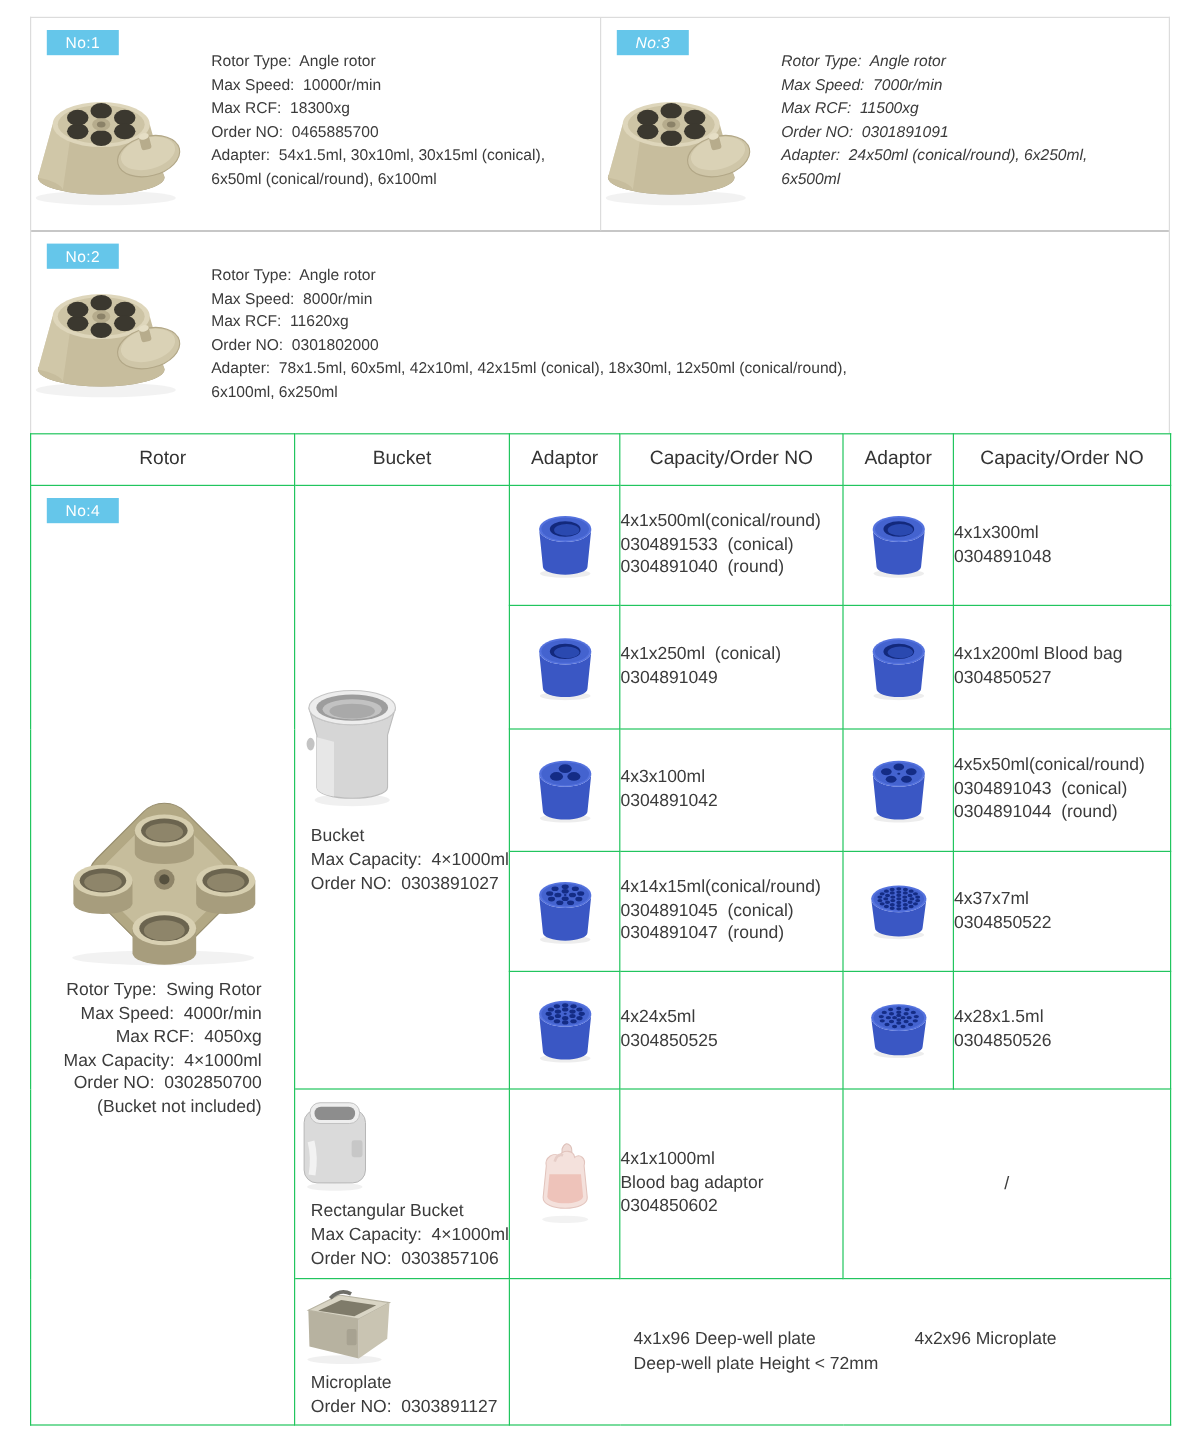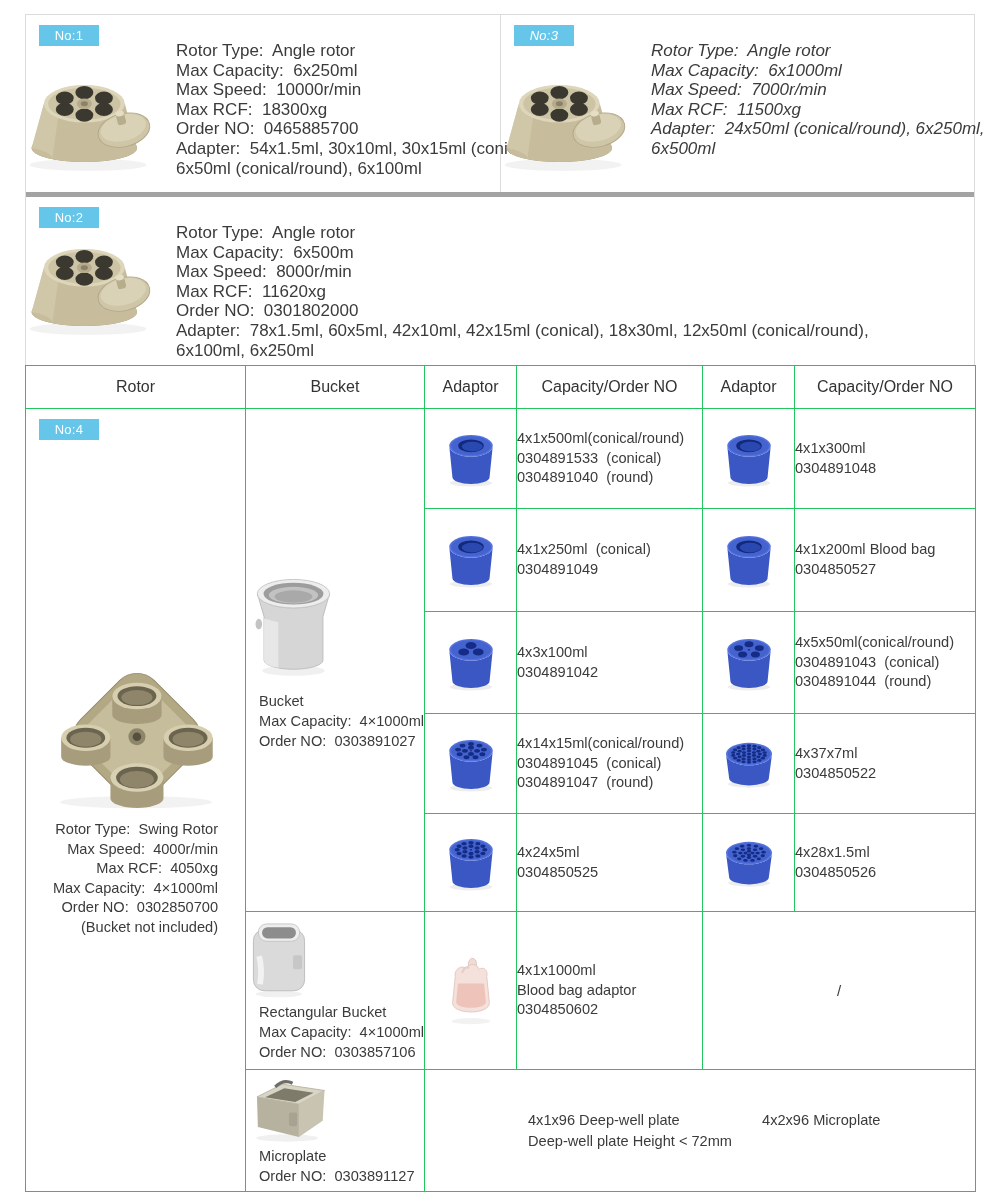--- a/index.html
+++ b/index.html
@@ -1,31 +1,31 @@
 <!DOCTYPE html>
 <html><head>
 <meta charset="utf-8">
 <style>
   html,body{margin:0;padding:0;background:#ffffff;}
   body{width:1000px;font-family:"Liberation Sans",sans-serif;color:#3b3b3b;}
   .page{width:950px;margin:14px 25px 12px 25px;}
 
   
   .top-box{border:1px solid #dcdcdc;border-bottom:none;}
-  .panel-row{display:flex;border-bottom:5px solid #a3a3a3;}
+  .panel-row{display:flex;border-bottom:1px solid #a3a3a3;}
   .panel{position:relative;box-sizing:border-box;}
   .p1{width:475px;height:177px;border-right:1px solid #dcdcdc;}
   .p3{flex:1;height:177px;font-style:italic;}
   .p2{height:168px;}
   .badge{position:absolute;top:10px;left:13px;background:#65c6ea;color:#fff;
          font-size:13px;width:60px;text-align:center;padding:3px 0;letter-spacing:.3px;}
   .panel-body{display:flex;padding-top:26px;}
   .panel-img{width:150px;flex:none;display:flex;justify-content:center;align-items:flex-start;padding-top:27px;}
   .p2 .panel-img{padding-top:9px;}
-  .panel-text{font-size:17px;line-height:19.6px;}
+  .panel-text{font-size:13px;line-height:19.6px;}
   .ln{white-space:pre;}
 
   
   table.spec{border-collapse:collapse;table-layout:fixed;width:950px;}
   col.c-rotor{width:220px}col.c-bucket{width:179px}col.c-ad1{width:92px}
   col.c-cap1{width:186px}col.c-ad2{width:92px}col.c-cap2{width:181px}
   .spec th,.spec td{border:1px solid #22c55e;padding:0;}
   .spec th{font-weight:normal;font-size:16px;color:#333;height:42px;}
   tr.r1{height:100px}tr.r2{height:103px}tr.r3{height:102px}tr.r4{height:100px}
   tr.r5{height:98px}tr.r6{height:158px}tr.r7{height:122px}
@@ -71,21 +71,20 @@
     <ellipse cx="62" cy="38" rx="3.8" ry="2.6" fill="#8b8268"></ellipse>
     <g transform="rotate(-14 104 66)">
       <ellipse cx="104" cy="66" rx="28" ry="17.5" fill="#cfc6a8" stroke="#b2a787" stroke-width="1"></ellipse>
       <ellipse cx="104" cy="63.5" rx="24.5" ry="14" fill="#dad2b6"></ellipse>
       <rect x="99.5" y="48" width="9" height="12" rx="2.5" fill="#b7ac8c"></rect>
       <ellipse cx="104" cy="48" rx="4.5" ry="2.8" fill="#e5dec5"></ellipse>
     </g>
               </svg></div>
           <div class="panel-text">
             <div class="ln">Rotor Type:  Angle rotor</div>
-            <div class="ln">Max Capacity:  6x250ml</div>
             <div class="ln">Max Speed:  10000r/min</div>
             <div class="ln">Max RCF:  18300xg</div>
             <div class="ln">Order NO:  0465885700</div>
             <div class="ln">Adapter:  54x1.5ml, 30x10ml, 30x15ml (conical),</div>
             <div class="ln">6x50ml (conical/round), 6x100ml</div>
           </div>
         </div>
       </div>
       <div class="panel p3">
         <span class="badge">No:3</span>
@@ -107,23 +106,23 @@
     <ellipse cx="62" cy="38" rx="3.8" ry="2.6" fill="#8b8268"></ellipse>
     <g transform="rotate(-14 104 66)">
       <ellipse cx="104" cy="66" rx="28" ry="17.5" fill="#cfc6a8" stroke="#b2a787" stroke-width="1"></ellipse>
       <ellipse cx="104" cy="63.5" rx="24.5" ry="14" fill="#dad2b6"></ellipse>
       <rect x="99.5" y="48" width="9" height="12" rx="2.5" fill="#b7ac8c"></rect>
       <ellipse cx="104" cy="48" rx="4.5" ry="2.8" fill="#e5dec5"></ellipse>
     </g>
               </svg></div>
           <div class="panel-text">
             <div class="ln">Rotor Type:  Angle rotor</div>
-            <div class="ln">Max Capacity:  6x1000ml</div>
             <div class="ln">Max Speed:  7000r/min</div>
             <div class="ln">Max RCF:  11500xg</div>
+            <div class="ln">Order NO:  0301891091</div>
             <div class="ln">Adapter:  24x50ml (conical/round), 6x250ml,</div>
             <div class="ln">6x500ml</div>
           </div>
         </div>
       </div>
     </div>
     <div class="panel p2">
       <span class="badge">No:2</span>
       <div class="panel-body">
         <div class="panel-img icon"><svg width="128" viewBox="0 0 136 112">
@@ -143,21 +142,20 @@
     <ellipse cx="62" cy="38" rx="3.8" ry="2.6" fill="#8b8268"></ellipse>
     <g transform="rotate(-14 104 66)">
       <ellipse cx="104" cy="66" rx="28" ry="17.5" fill="#cfc6a8" stroke="#b2a787" stroke-width="1"></ellipse>
       <ellipse cx="104" cy="63.5" rx="24.5" ry="14" fill="#dad2b6"></ellipse>
       <rect x="99.5" y="48" width="9" height="12" rx="2.5" fill="#b7ac8c"></rect>
       <ellipse cx="104" cy="48" rx="4.5" ry="2.8" fill="#e5dec5"></ellipse>
     </g>
             </svg></div>
         <div class="panel-text">
           <div class="ln">Rotor Type:  Angle rotor</div>
-          <div class="ln">Max Capacity:  6x500m</div>
           <div class="ln">Max Speed:  8000r/min</div>
           <div class="ln">Max RCF:  11620xg</div>
           <div class="ln">Order NO:  0301802000</div>
           <div class="ln">Adapter:  78x1.5ml, 60x5ml, 42x10ml, 42x15ml (conical), 18x30ml, 12x50ml (conical/round),</div>
           <div class="ln">6x100ml, 6x250ml</div>
         </div>
       </div>
     </div>
   </div>
 

